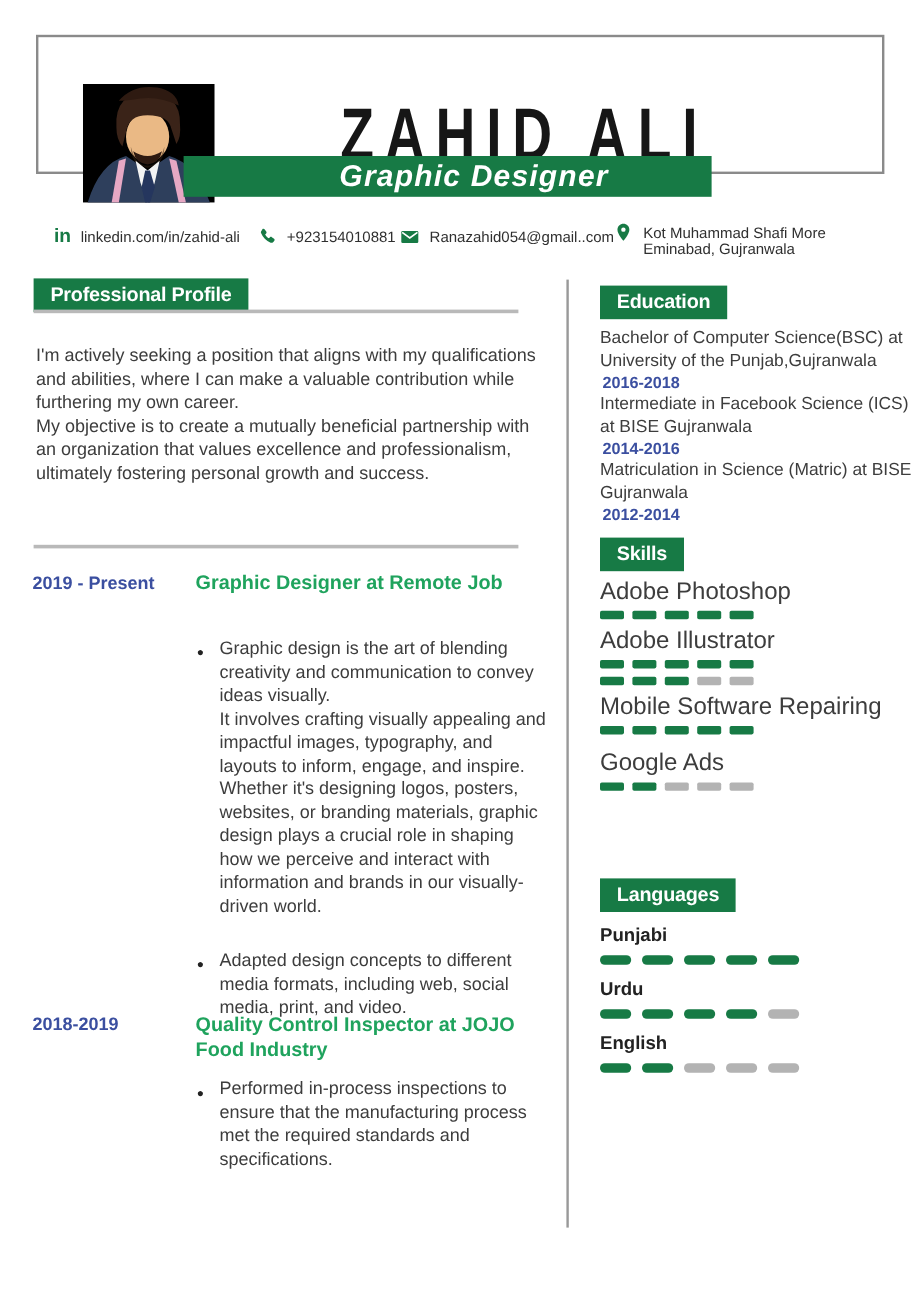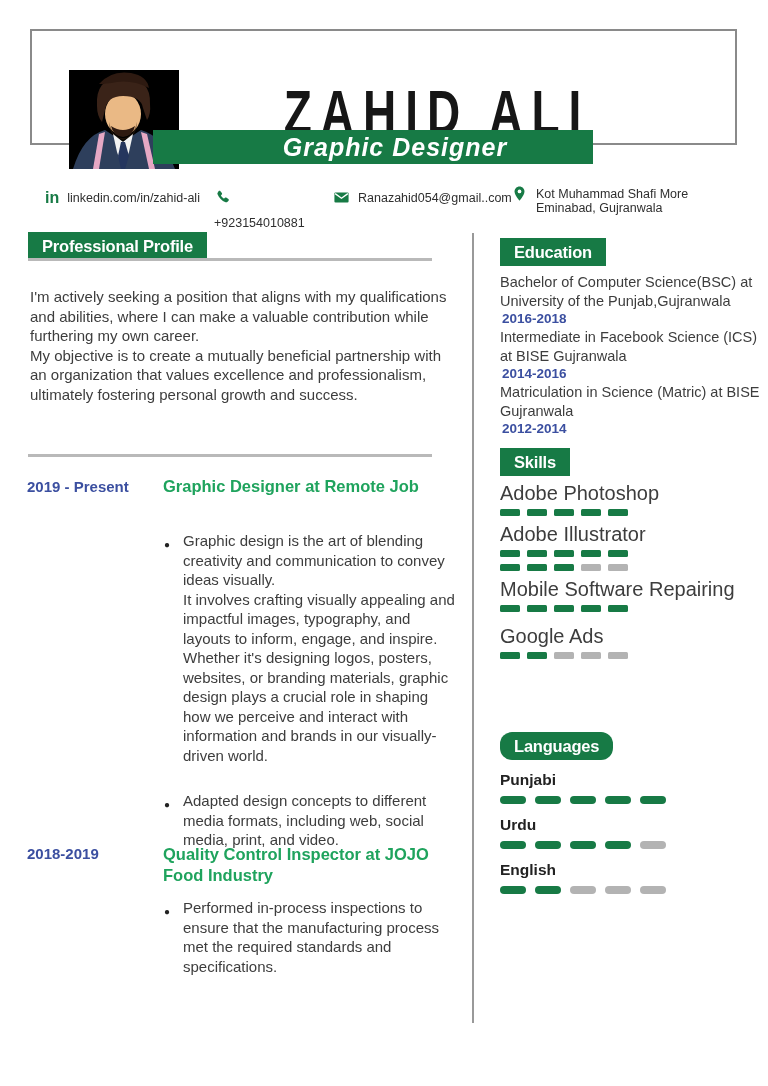--- a/index.html
+++ b/index.html
@@ -98,21 +98,21 @@
     <div class="name-wrap">
       <div class="name">ZAHID ALI</div>
     </div>
   </div>
   <div class="ribbon">Graphic Designer</div>
 
   <div class="contact-item" style="left:45px;top:189px;">
     <span class="in-glyph">in</span>
     <span class="txt">linkedin.com/in/zahid-ali</span>
   </div>
-  <div class="contact-item" style="left:214px;top:189px;flex-direction:column;">
+  <div class="contact-item" style="left:214px;top:189px;">
     <svg class="ic" viewBox="0 0 24 24">
       <path fill="#177a45" d="M6.6 2.8c.7-.7 1.9-.6 2.5.2l2 2.6c.5.7.5 1.6-.1 2.2l-1.2 1.2c.7 1.6 2.9 3.8 4.5 4.5l1.2-1.2c.6-.6 1.5-.6 2.2-.1l2.6 2c.8.6.9 1.8.2 2.5l-1.4 1.4c-.7.7-1.8 1-2.8.6-5.2-2-9.4-6.2-11.3-11.3-.4-1-.1-2.1.6-2.8z"></path>
     </svg>
     <span class="txt">+923154010881</span>
   </div>
   <div class="contact-item" style="left:333px;top:189px;">
     <svg class="ic" viewBox="0 0 24 24">
       <rect x="2" y="5" width="20" height="14" rx="1.5" fill="#177a45"></rect>
       <path d="M3 6.5 L12 13 L21 6.5" stroke="#ffffff" stroke-width="2" fill="none"></path>
     </svg>
@@ -211,21 +211,21 @@
         <div class="meter-bar">
           <span class="seg on"></span>
           <span class="seg on"></span>
           <span class="seg off"></span>
           <span class="seg off"></span>
           <span class="seg off"></span>
         </div>
       </div>
     </div>
 
-  <div class="sec" style="left:500px;top:732px;border-radius:12px;">Languages</div>
+  <div class="sec" style="left:500px;top:732px;">Languages</div>
   <div id="languages-list" class="meter-list">
       <div class="meter-item lang">
         <div class="meter-label">Punjabi</div>
         <div class="meter-bar">
           <span class="seg pill on"></span>
           <span class="seg pill on"></span>
           <span class="seg pill on"></span>
           <span class="seg pill on"></span>
           <span class="seg pill on"></span>
         </div>

